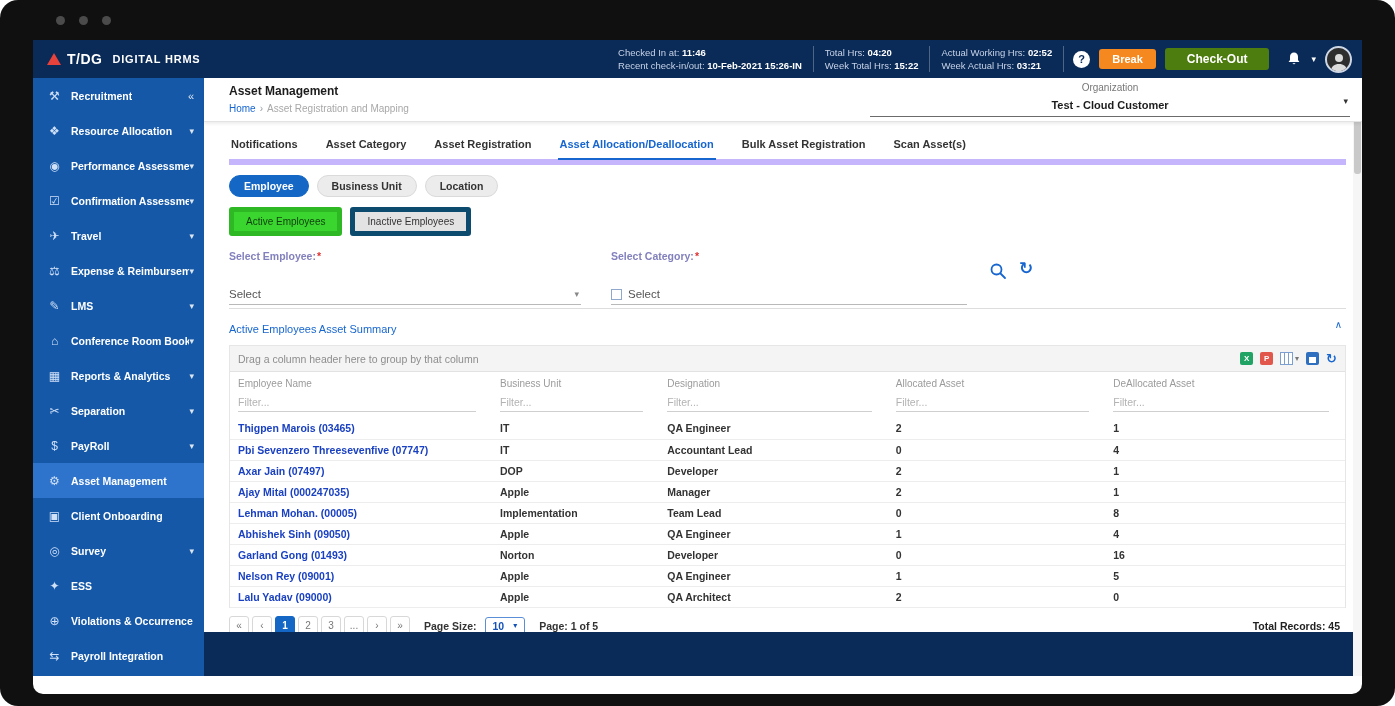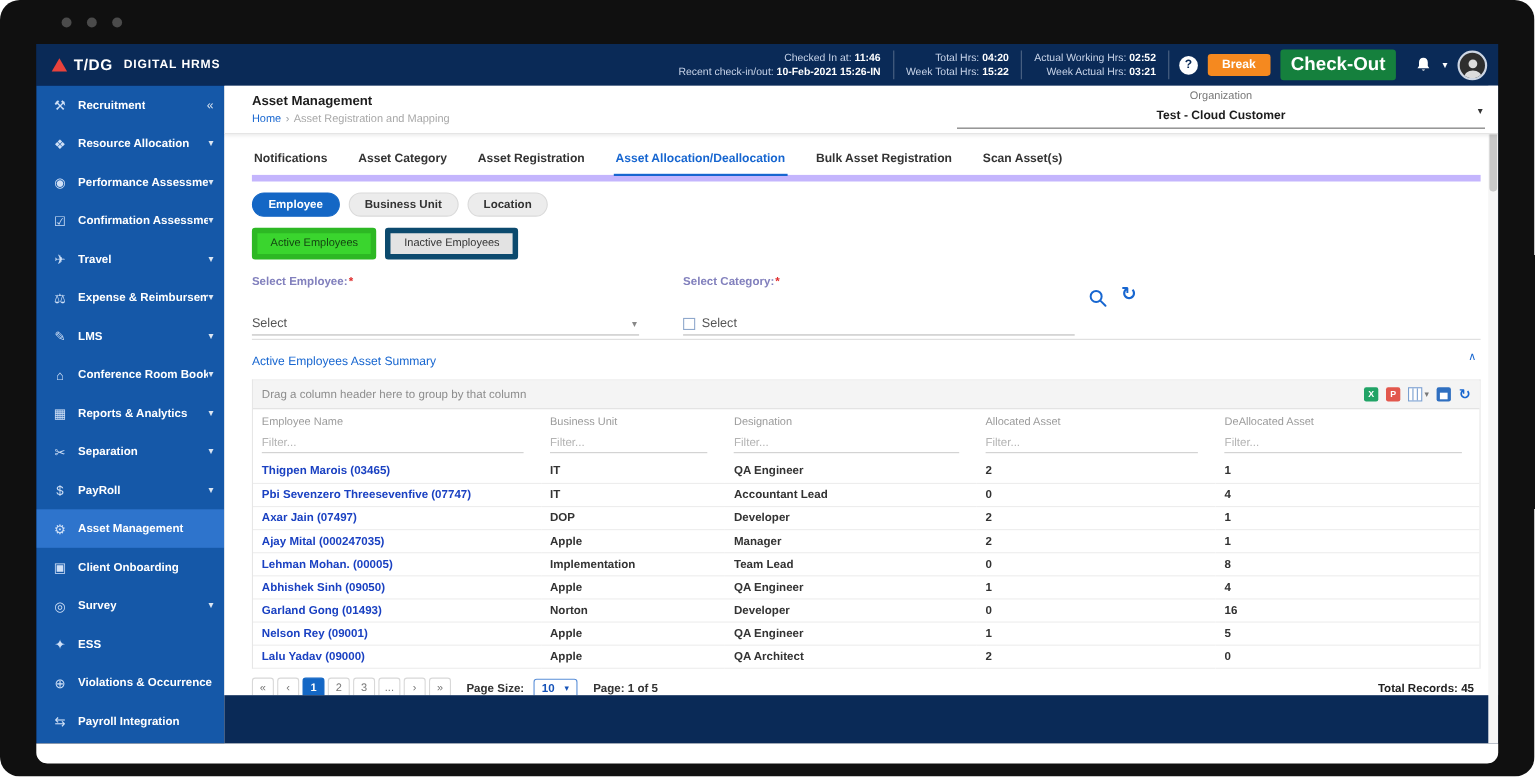--- a/index.html
+++ b/index.html
@@ -11,26 +11,26 @@
   .dot1{left:56px}.dot2{left:79px}.dot3{left:102px}
   .app{position:absolute;left:33px;top:40px;width:1329px;height:636px;background:#0a2a57;overflow:hidden}
   
   .appheader{height:38px;background:#0a2a57;display:flex;align-items:center;padding:0 10px 0 14px;color:#fff}
   .logo-wrap{display:flex;align-items:center}
   .logo-tri{width:0;height:0;border-left:7px solid transparent;border-right:7px solid transparent;border-bottom:12px solid #e8423c;margin-right:6px}
   .logo-text{font-weight:bold;font-size:14px;letter-spacing:.5px}
   .app-title{font-weight:bold;font-size:11px;letter-spacing:.8px;margin-left:10px}
   .header-right{margin-left:auto;display:flex;align-items:center;gap:9px}
   .stats{display:flex;align-items:center}
-  .stat{padding:0 11px;border-right:1px solid rgba(255,255,255,.28);text-align:right}
+  .stat{padding:0 11px;border-right:1px solid rgba(255,255,255,.28);}
   .stat-line{font-size:9.5px;color:#c7d3e8;line-height:13px;white-space:nowrap}
   .stat-line b{color:#fff}
   .help-icon{width:17px;height:17px;border-radius:50%;background:#fff;color:#0a2a57;font-weight:bold;font-size:11px;display:flex;align-items:center;justify-content:center;cursor:pointer}
   .btn-break{background:#f5891f;color:#fff;font-weight:bold;font-size:11px;border:none;border-radius:3px;padding:4px 13px;cursor:pointer;font-family:inherit}
-  .btn-checkout{background:#15803d;color:#fff;font-weight:bold;font-size:17px;border:none;border-radius:3px;padding:4px 10px;cursor:pointer;font-family:inherit}
+  .btn-checkout{background:#4d7c0f;color:#fff;font-weight:bold;font-size:12px;border:none;border-radius:3px;padding:4px 22px;cursor:pointer;font-family:inherit}
   .bell{cursor:pointer;display:flex;margin-left:8px}
   .hdr-caret{font-size:9px;color:#fff;cursor:pointer}
   .avatar{width:27px;height:27px;border-radius:50%;background:#2e2e2e;border:2px solid #cdd6e4;display:flex;align-items:flex-end;justify-content:center;overflow:hidden;cursor:pointer}
   
   .appbody{display:flex;height:598px}
   .sidebar{width:171px;background:#1558a8;flex:none;overflow:hidden}
   .sb-item{height:35px;display:flex;align-items:center;padding:0 10px 0 13px;color:#fff;cursor:pointer}
   .sb-item.active{background:#2e74cc}
   .sb-icon{width:17px;font-size:12px;color:#cfe0f7;flex:none;text-align:center;margin-right:8px}
   .sb-label{font-size:10.5px;font-weight:bold;white-space:nowrap;overflow:hidden}
@@ -55,21 +55,21 @@
   .tabs{display:flex;gap:24px;border-bottom:6px solid #c4b5fd}
   .tab{font-size:11px;font-weight:bold;color:#333;padding:4px 2px 8px;cursor:pointer;white-space:nowrap}
   .tab.active{color:#1766d0;border-bottom:2px solid #1766d0;margin-bottom:-1px}
   .pills{display:flex;gap:8px;margin-top:10px}
   .pill{font-size:10.5px;font-weight:bold;color:#333;background:#ececec;border:1px solid #dadada;border-radius:12px;padding:4px 14px;cursor:pointer}
   .pill.active{background:#1467c5;border-color:#1467c5;color:#fff}
   .state{font-size:10px;font-weight:normal;color:#333;background:#e3e3e3;border:5px solid #0c4a6e;border-radius:3px;padding:4px 12px;cursor:pointer}
   .state.active{background:#3ad52e;border-color:#2db824;color:#123f10}
   .form-row{position:relative;margin-top:14px;height:48px}
   .field{position:absolute;left:0;top:0;width:352px}
-  .field-cat{left:392px;width:356px}
+  .field-cat{left:382px;width:356px}
   .field-label{font-size:10.5px;color:#8280bd;font-weight:bold}
   .req{color:#e03131;margin-left:1px}
   .select-line{position:relative;margin-top:26px;border-bottom:1px solid #b9b9b9;padding-bottom:4px;display:flex;align-items:center;cursor:pointer}
   .select-text{font-size:11.5px;color:#555}
   .select-caret{position:absolute;right:2px;font-size:9px;color:#888}
   .checkbox{width:11px;height:11px;border:1px solid #8fa8cc;background:#fff;display:inline-block;margin-right:6px;flex:none;cursor:pointer}
   .icon-search{position:absolute;left:760px;top:12px;cursor:pointer;display:flex}
   .icon-refresh{position:absolute;left:790px;top:8px;font-size:17px;font-weight:bold;color:#1766d0;cursor:pointer}
   .divider{border-top:1px solid #ddd;margin-top:10px}
   .summary-head{position:relative;margin-top:10px}

